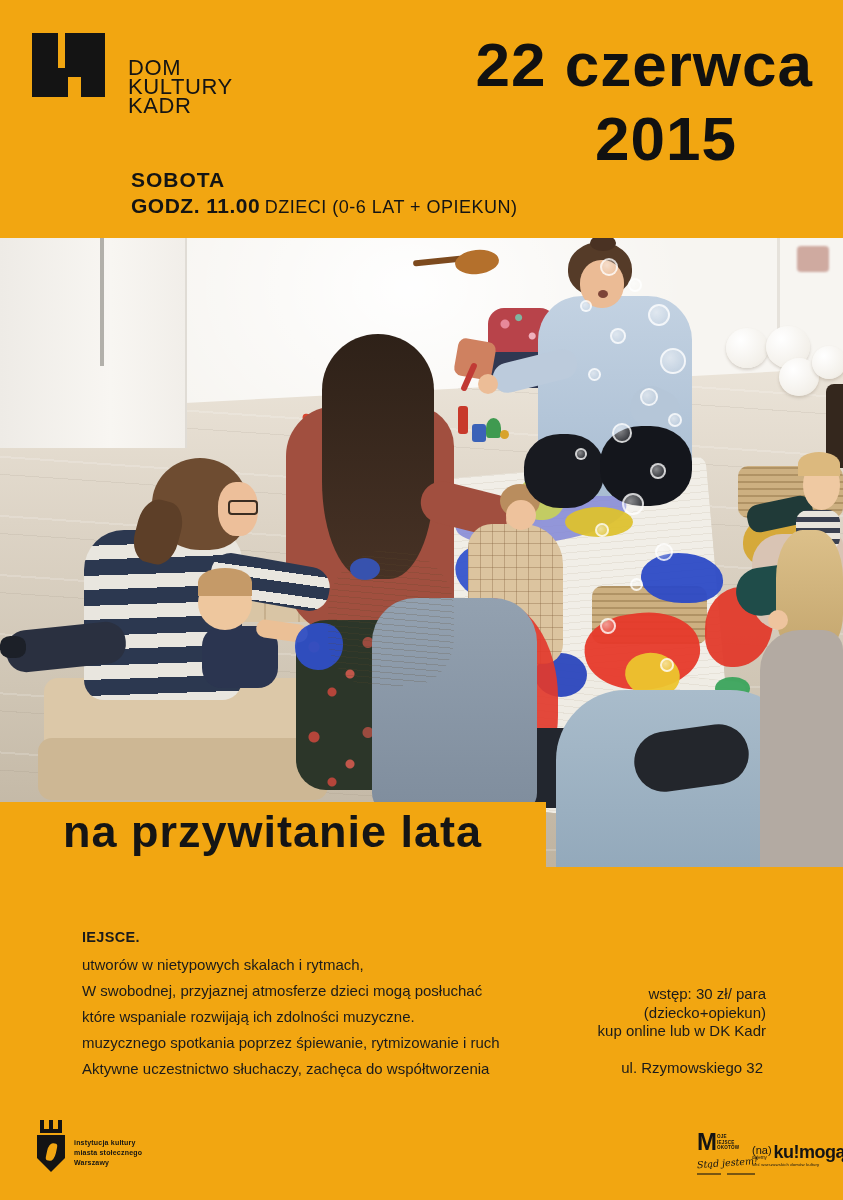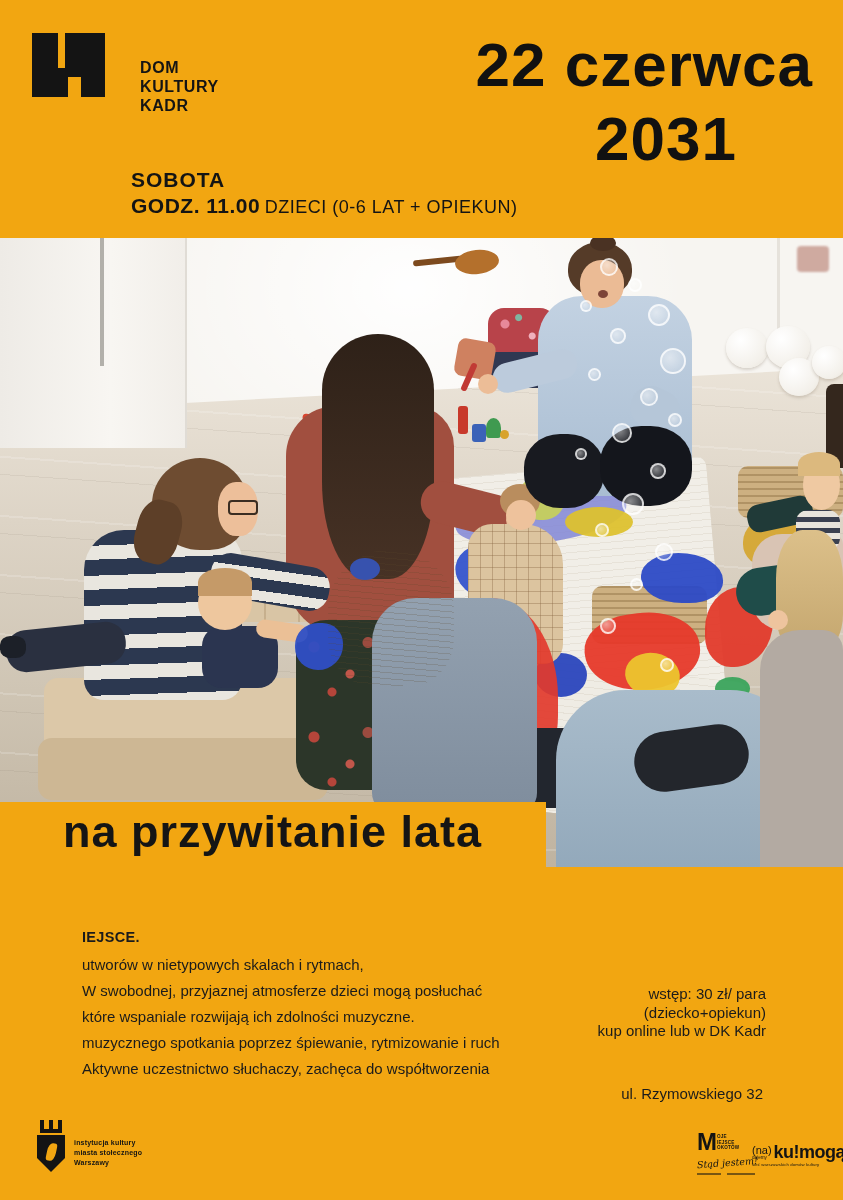--- a/index.html
+++ b/index.html
@@ -4,21 +4,21 @@
 <style>
   html,body{margin:0;padding:0;background:#888;}
   .poster{position:relative;width:843px;height:1200px;margin:0 auto;overflow:hidden;
     background:#F2A611;font-family:"Liberation Sans","DejaVu Sans",sans-serif;color:#141414;}
   .abs{position:absolute;}
 
   
   .logo-mark{left:32px;top:33px;width:73px;height:64px;background:#141414;}
   .logo-slit{left:26px;top:0;width:7px;height:35px;background:#F2A611;}
   .logo-notch{left:36px;bottom:0;width:13px;height:20px;background:#F2A611;}
-  .brand{left:140px;top:58px;font-size:16px;font-weight:bold;line-height:19px;letter-spacing:.6px;}
+  .brand{left:128px;top:58px;font-size:22px;font-weight:normal;line-height:19px;letter-spacing:.6px;}
   .date{right:30px;top:28px;text-align:right;font-weight:bold;font-size:62px;line-height:74px;letter-spacing:1px;color:#111;}
   .date .l2{margin-right:76px;}
   .day{left:131px;top:168px;font-size:21px;font-weight:bold;letter-spacing:1px;}
   .timeline{left:131px;top:194px;}
   .timeline .t{font-size:21px;font-weight:bold;letter-spacing:.5px;}
   .timeline .aud{font-size:18px;letter-spacing:.5px;}
 
   
   .photo{left:0;top:238px;width:843px;height:629px;overflow:hidden;background:#f7f5f1;}
   .ph-glare{left:130px;top:-40px;width:560px;height:300px;background:radial-gradient(ellipse at 50% 30%,rgba(255,255,255,.95),rgba(255,255,255,0) 70%);}
@@ -164,21 +164,21 @@
   
   .title{left:60px;top:674px;font-weight:bold;font-size:63px;line-height:67px;letter-spacing:4px;color:#F2A611;z-index:10;}
   .bar{left:0;top:802px;width:546px;height:78px;background:#F2A611;z-index:9;}
   .bar-text{left:63px;top:806px;font-weight:bold;font-size:45px;letter-spacing:1px;color:#151515;z-index:10;}
 
   
   .desc{left:82px;top:929px;color:#1b1b1b;}
   .desc .h{font-size:14.5px;font-weight:bold;margin-bottom:7px;letter-spacing:.3px;}
   .desc .ln{font-size:15px;line-height:26px;}
   .info{right:77px;top:985px;text-align:right;font-size:15px;line-height:18.5px;color:#1b1b1b;}
-  .info .addr{margin-top:44px;padding-right:3px;}
+  .info .addr{margin-top:18px;padding-right:3px;}
 
   
   .crest{left:36px;top:1118px;width:30px;height:56px;}
   .crown{position:absolute;left:4px;top:2px;width:22px;height:9px;
     background:linear-gradient(90deg,#141414 0 4px,transparent 4px 9px,#141414 9px 13px,transparent 13px 18px,#141414 18px 22px);}
   .crown-base{position:absolute;left:4px;top:11px;width:22px;height:4px;background:#141414;}
   .shield{position:absolute;left:1px;top:17px;width:28px;height:37px;background:#141414;
     clip-path:polygon(0 0,100% 0,100% 62%,50% 100%,0 62%);}
   .mermaid{position:absolute;left:10px;top:8px;width:9px;height:18px;background:#F2A611;border-radius:50% 20% 50% 20%;transform:rotate(12deg);}
   .city{left:74px;top:1138px;font-size:7px;font-weight:bold;line-height:10px;letter-spacing:.2px;}
@@ -206,21 +206,21 @@
     <div class="abs logo-slit"></div>
     <div class="abs logo-notch"></div>
   </div>
   <div class="abs brand">
     <div>DOM</div>
     <div>KULTURY</div>
     <div>KADR</div>
   </div>
   <div class="abs date">
     <div class="l1">22 czerwca</div>
-    <div class="l2">2031</div>
+    <div class="l2">2015</div>
   </div>
   <div class="abs day">SOBOTA</div>
   <div class="abs timeline">
     <span class="t">GODZ. 11.00</span>
     <span class="aud">DZIECI (0-6 LAT + OPIEKUN)</span>
   </div>
 
   <div class="abs photo">
     <div class="abs ph-glare"></div>
     <div class="abs ph-floor"></div>

